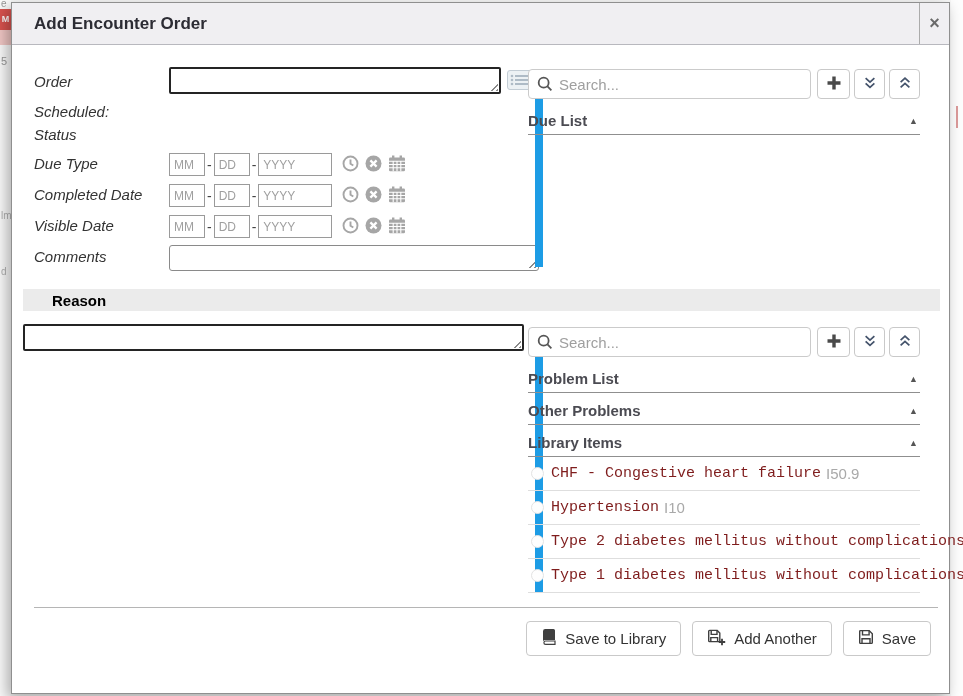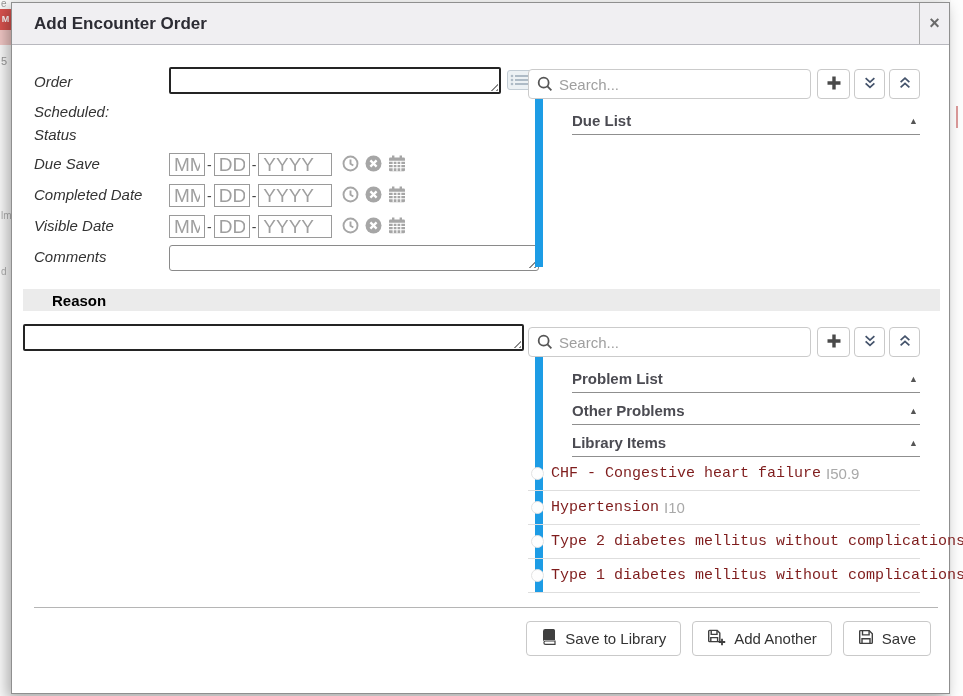--- a/index.html
+++ b/index.html
@@ -55,21 +55,21 @@
   select.status {
     width:100%; height:100%; -webkit-appearance:none; appearance:none;
     border:1px solid #2f2f2f; border-radius:4px; background:#fff;
     font-family:inherit; font-size:15px; color:#111; padding:0 20px 0 6px; outline:none;
   }
   .status-wrap svg { position:absolute; right:6px; top:7px; pointer-events:none; }
 
   .date-group { position:absolute; left:157px; height:23px; display:flex; align-items:center; }
   .date-in {
     height:23px; border:1px solid #9a9a9a; border-radius:0; padding:1px 4px;
-    font-family:inherit; font-size:19px; color:#333; outline:none;
+    font-family:inherit; font-size:12px; color:#333; outline:none;
   }
   .date-in::placeholder, textarea::placeholder, .searchbox input::placeholder { color:#9f9f9f; opacity:1; }
   .d-mm, .d-dd { width:36px; }
   .d-yy { width:74px; }
   .dash { margin:0 2px; color:#444; font-size:14px; }
   .dicon { background:none; border:none; padding:0; margin-left:6px; height:18px; cursor:pointer; display:inline-flex; align-items:center; }
   .dicon:first-of-type { margin-left:10px; }
 
   
   .reason-bar {
@@ -91,21 +91,21 @@
     padding:0 8px 0 30px; font-family:inherit; font-size:15px; color:#333; outline:none;
   }
   .searchbox svg { position:absolute; left:9px; top:7px; }
   .pbtn {
     width:31px; height:30px; margin-left:4px; border:1px solid #c9c9c9; border-radius:4px;
     background:#fff; display:flex; align-items:center; justify-content:center; cursor:pointer; padding:0;
   }
   .pbtn.plus { width:33px; margin-left:0; }
   .sec-header {
     height:28px; margin-top:8px; border-bottom:1px solid #8f8f8f;
-    display:flex; align-items:center; justify-content:space-between; cursor:pointer;margin-left:44px;
+    display:flex; align-items:center; justify-content:space-between; cursor:pointer;
   }
   .sec-header + .sec-header { margin-top:4px; }
   .sec-header .sec-label { font-size:15px; font-weight:bold; color:#4b4b52; }
   .sec-header .caret { font-size:9px; color:#555; padding-right:2px; }
   .lib-item {
     height:34px; border-bottom:1px solid #dedede; display:flex; align-items:center; cursor:pointer;
   }
   .radio { width:13px; height:13px; border:1px solid #e3e3e3; border-radius:50%; margin:0 7px 0 3px; flex:none; background:#fefefe; }
   .item-name { font-size:15px; color:#7f1d1d; white-space:nowrap;font-family:Liberation Mono, monospace; }
   .item-code { font-size:15px; color:#a9a9a9; margin-left:5px; }
@@ -160,21 +160,21 @@
           <circle cx="5" cy="14" r="1.3" fill="#aebbc6"></circle>
           <rect x="8" y="13" width="14" height="2" fill="#aebbc6"></rect>
         </svg>
     </span>
   </button>
 
   <span class="flabel" style="top:100px;">Scheduled:</span>
 
   <span class="flabel" style="top:123px;">Status</span>
 
-  <span class="flabel" style="top:152px;">Due Save</span>
+  <span class="flabel" style="top:152px;">Due Type</span>
   <div class="date-group" style="top:150px;">
     <input class="date-in d-mm" placeholder="MM" style="">
     <span class="dash">-</span>
     <input class="date-in d-dd" placeholder="DD" style="">
     <span class="dash">-</span>
     <input class="date-in d-yy" placeholder="YYYY" style="">
     <button class="dicon">
         <span><svg width="17" height="17" viewBox="0 0 17 17">
             <circle cx="8.5" cy="8.5" r="7" fill="none" stroke="#a6a6a6" stroke-width="1.9"></circle>
             <path d="M8.5 4.4V8.8l2.8 1.7" fill="none" stroke="#a6a6a6" stroke-width="1.9"></path>

